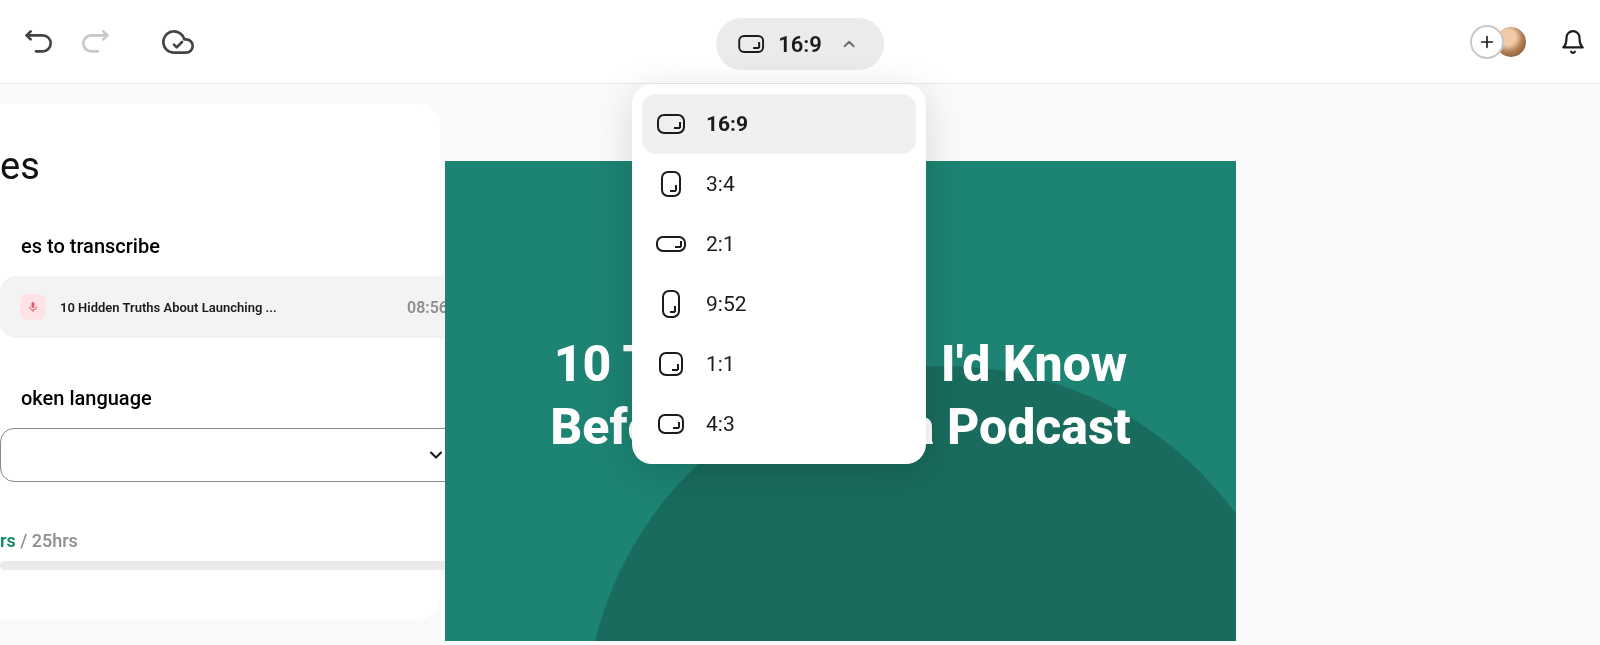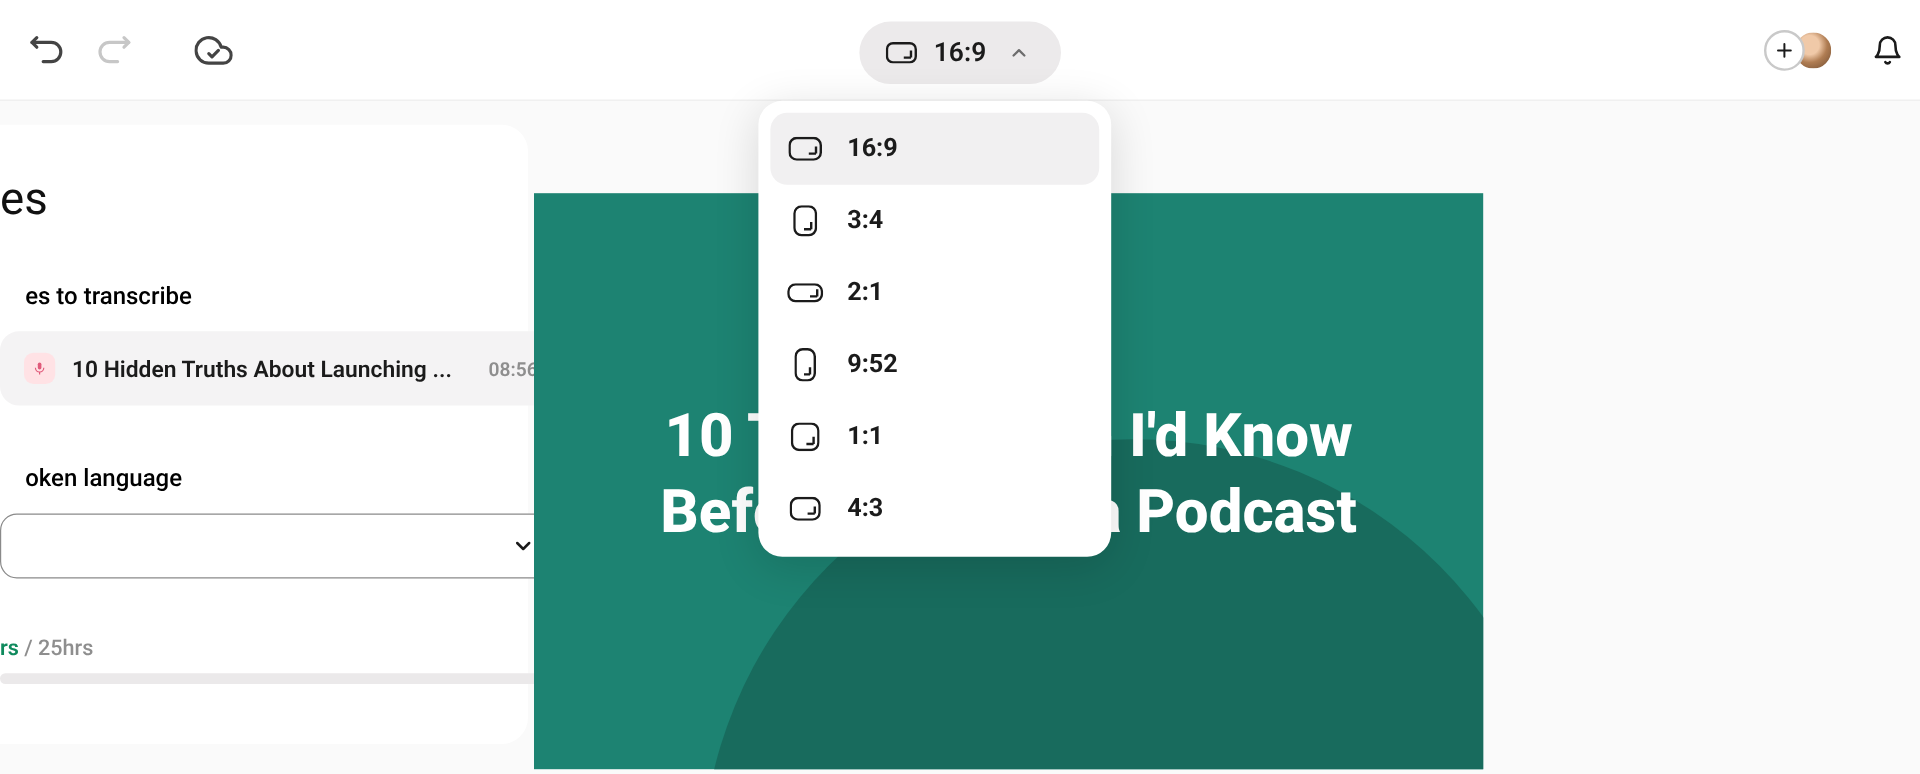--- a/index.html
+++ b/index.html
@@ -130,21 +130,21 @@
   .mic-badge {
     width: 26px; height: 26px;
     border-radius: 8px;
     background: #ffe2e5;
     display:flex; align-items:center; justify-content:center;
     color:#e05a7a;
     font-size: 14px;
   }
   .file-name {
     flex: 1;
-    font-size: 19px;
+    font-size: 13px;
     font-weight: 600;
     color: #1b1b1b;
     white-space: nowrap;
     overflow: hidden;
     text-overflow: ellipsis;
   }
   .file-dur {
     font-size: 16px;
     font-weight: 600;
     color: #8e8e8e;
@@ -221,21 +221,21 @@
     z-index: 50;
   }
   .ratio-item {
     height: 60px;
     border-radius: 14px;
     display: flex;
     align-items: center;
     gap: 20px;
     padding: 0 14px;
     font-size: 21px;
-    font-weight: 700;
+    font-weight: 400;
     color: #1b1b1b;
     cursor: pointer;
   }
   .ratio-item.selected {
     background: #f1f0f1;
     font-weight: 700;
   }
   .ratio-item .ri-icon { width: 30px; display:flex; justify-content:center; }
 </style>
 </head>

